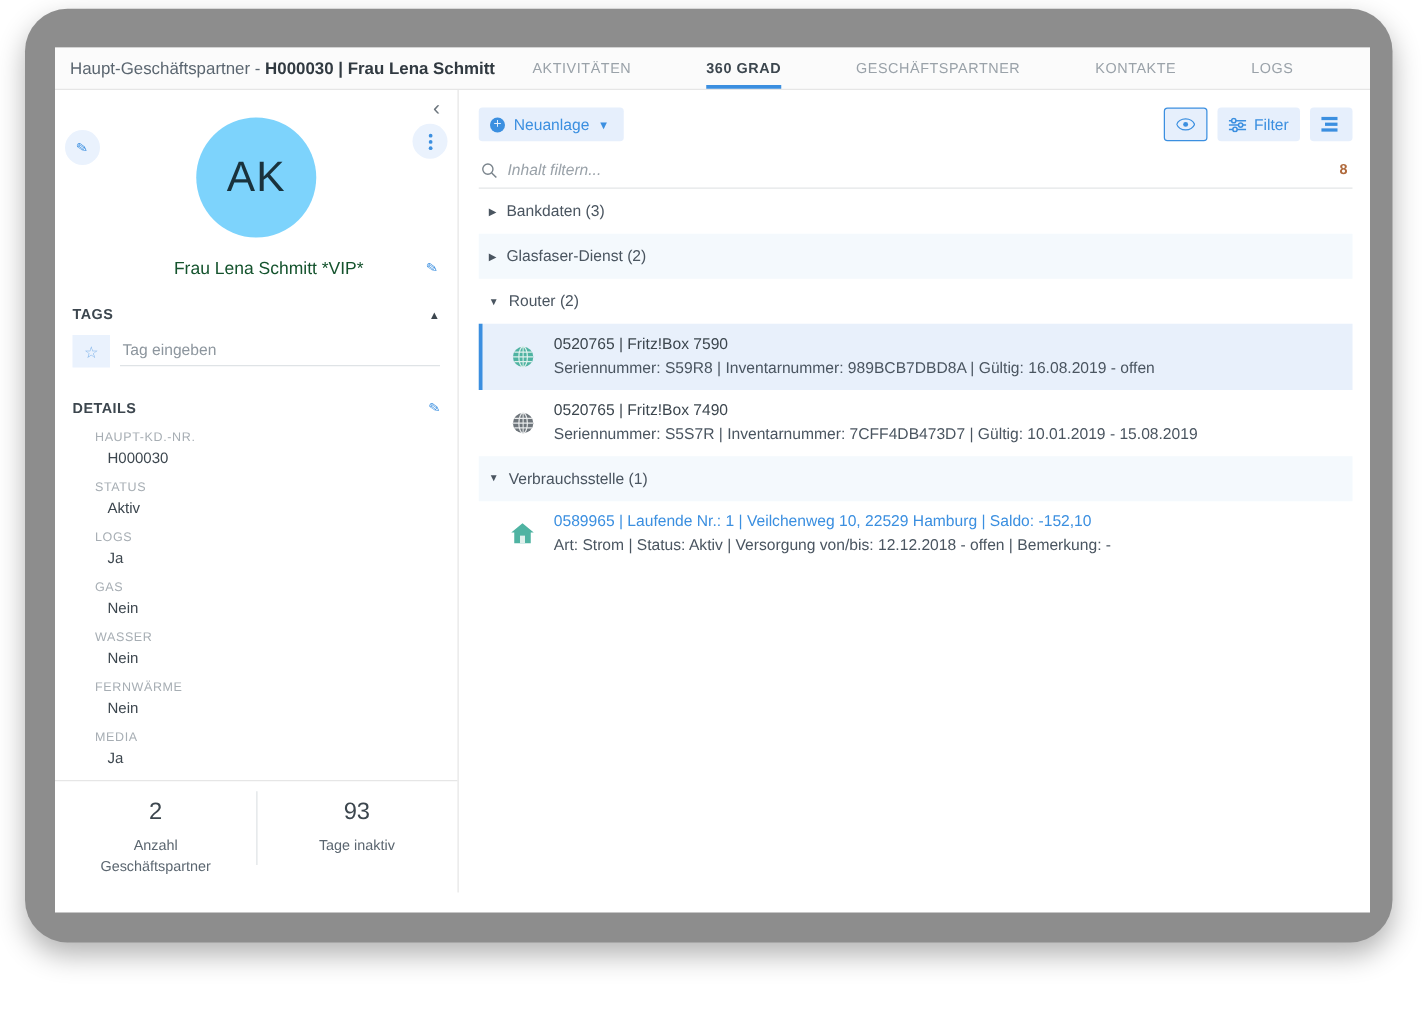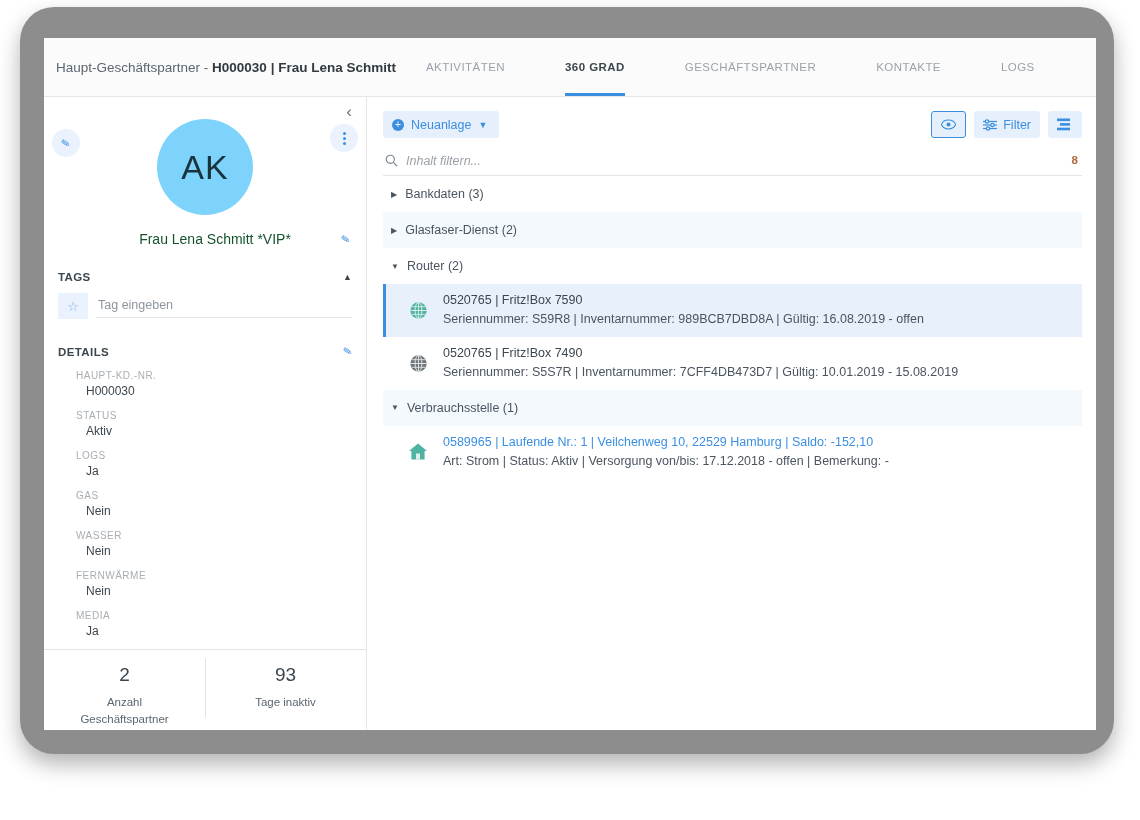--- a/index.html
+++ b/index.html
@@ -23,21 +23,21 @@
     position: absolute;
     left: 44px; top: 38px;
     width: 1052px; height: 692px;
     background: #ffffff;
     overflow: hidden;
   }
 
   
   .topbar {
     position: relative;
-    height: 59px;
+    height: 34px;
     background: #fbfbfb;
     border-bottom: 1px solid #e6e6e6;
     display: flex; align-items: center;
   }
   .crumb {
     padding-left: 12px;
     font-size: 13.5px;
     color: #5b6670;
     white-space: nowrap;
   }
@@ -183,21 +183,21 @@
     background: #e6effc; color: #3b8fe0;
     border: none; border-radius: 3px;
     display: flex; align-items: center; justify-content: flex-start; gap: 6px;
     font-size: 12.5px; margin-left: 8px; cursor: pointer; padding: 0 9px;
     font-family: "Liberation Sans", sans-serif;
   }
   .tool-btn.outlined { border: 1px solid #3b8fe0; }
 
   .searchbar {
     margin-top: 12px;
-    display: flex; align-items: flex-start;
+    display: flex; align-items: center;
     border-bottom: 1px solid #e3e6e8;
     padding: 4px 2px 7px 2px;
   }
   .search-ico { color: #7a848c; font-size: 12px; margin-right: 8px; }
   .search-input {
     flex: 1; border: none; outline: none; background: transparent;
     font-size: 12.5px; font-style: italic; color: #5b6670;
     font-family: "Liberation Sans", sans-serif;
   }
   .search-input::placeholder { color: #9aa2a9; font-style: italic; }
@@ -427,20 +427,20 @@
 
         <div class="list-row">
           <span class="row-ico">
             <svg width="20" height="19" viewBox="0 0 20 19">
               <path d="M10 1.5 L19 9 L16.6 9 L16.6 17.5 L3.4 17.5 L3.4 9 L1 9 Z" fill="#4fb3a2"></path>
               <rect x="8" y="11.5" width="4" height="6" fill="#dff0ec"></rect>
             </svg>
           </span>
           <span class="row-txt">
             <div class="row-l1 link">0589965 | Laufende Nr.: 1 | Veilchenweg 10, 22529 Hamburg | Saldo: -152,10</div>
-            <div class="row-l2">Art: Strom | Status: Aktiv | Versorgung von/bis: 17.12.2018 - offen | Bemerkung: -</div>
+            <div class="row-l2">Art: Strom | Status: Aktiv | Versorgung von/bis: 12.12.2018 - offen | Bemerkung: -</div>
           </span>
         </div>
 
       </div>
     </div>
   </div>
 </div>
 
 </body></html>

